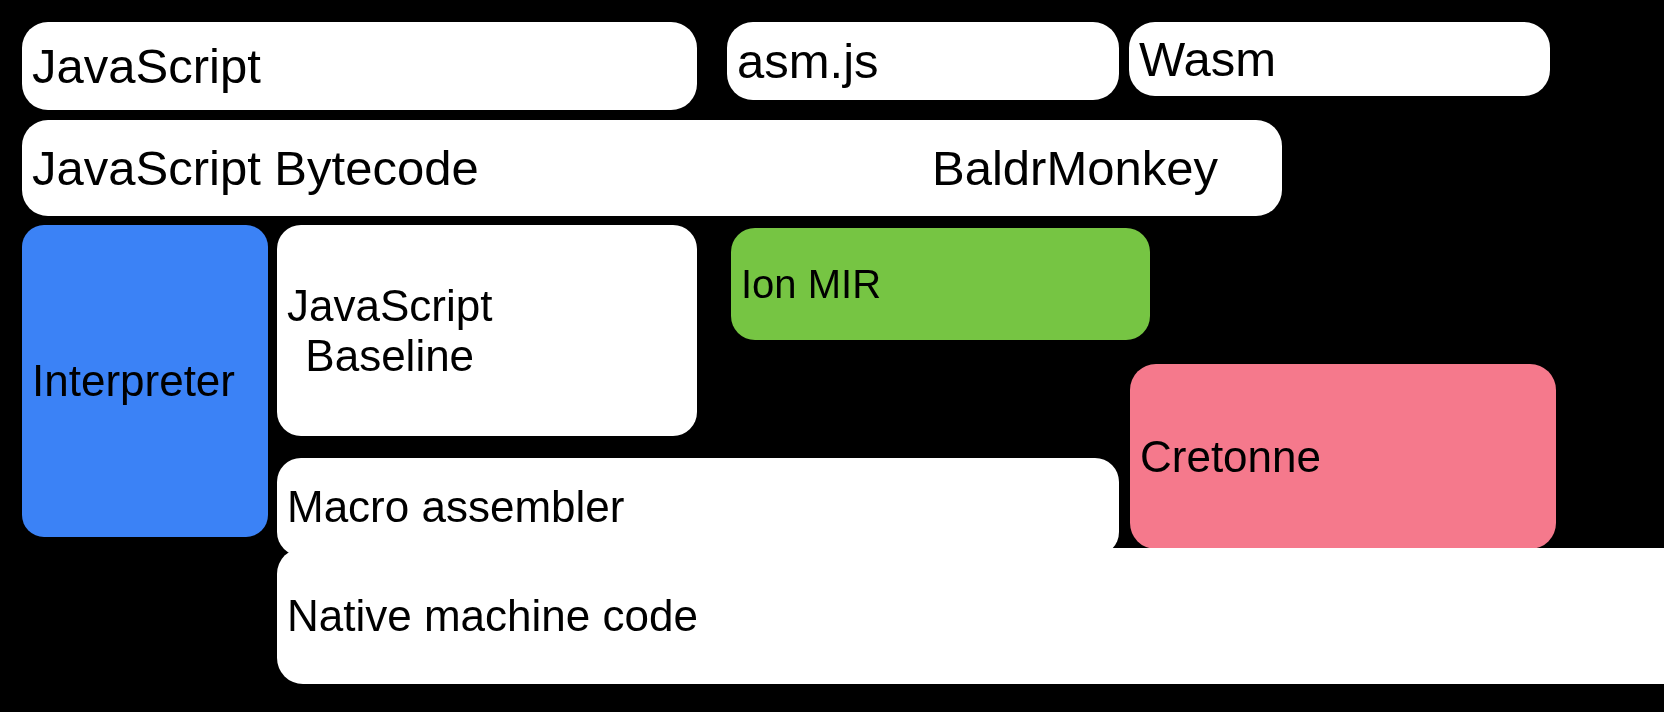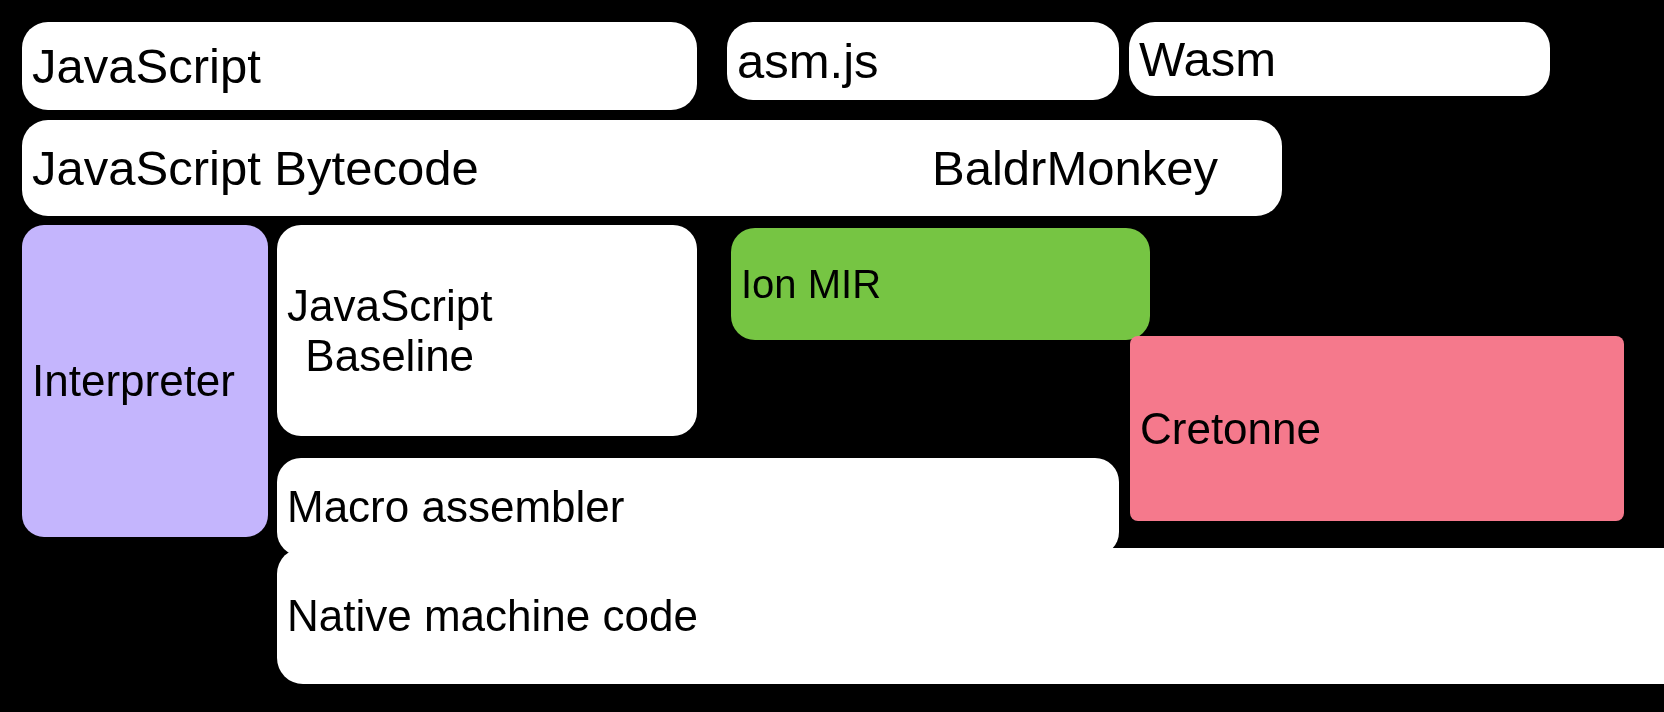--- a/index.html
+++ b/index.html
@@ -24,21 +24,21 @@
     text-align: center;
     color: #000000;
     font-family: "Liberation Sans", sans-serif;
     font-weight: 400;
     line-height: 1.12;
     letter-spacing: 0px;
     padding: 3px 10px;
     -webkit-font-smoothing: antialiased;
   }
   .fill-white { background: #FFFFFF; }
-  .fill-gray  { background: #c4b5fd; }
+  .fill-gray  { background: #3b82f6; }
   .fill-green { background: #76C543; }
   .fill-pink  { background: #F5798C; }
 
   .t-lg { font-size: 49px; }
   .t-md { font-size: 44px; }
   .t-sm { font-size: 40px; }
 
   .label { display: block; white-space: pre-line; }
 </style>
 </head>
@@ -73,21 +73,21 @@
   <div class="node fill-white t-md" style="left:277px; top:225px; width:420px; height:211px; border-radius:24px;">
     <span class="label">JavaScript
 Baseline</span>
   </div>
 
   <div class="node fill-green t-sm" style="left:707px; top:228px; width:419px; height:112px; border-radius:24px;margin-left:24px;">
     <span class="label">Ion MIR</span>
   </div>
 
 
-  <div class="node fill-pink t-md" style="left:1130px; top:336px; width:494px; height:185px; border-radius:8px;">
+  <div class="node fill-pink t-md" style="left:1130px; top:364px; width:426px; height:185px; border-radius:26px;">
     <span class="label">Cretonne</span>
   </div>
 
   <div class="node fill-white t-md" style="left:277px; top:458px; width:842px; height:98px; border-radius:24px;">
     <span class="label">Macro assembler</span>
   </div>
 
   <div class="node fill-white t-md" style="left:277px; top:548px; width:1492px; height:136px; border-radius:26px;">
     <span class="label">Native machine code</span>
   </div>

